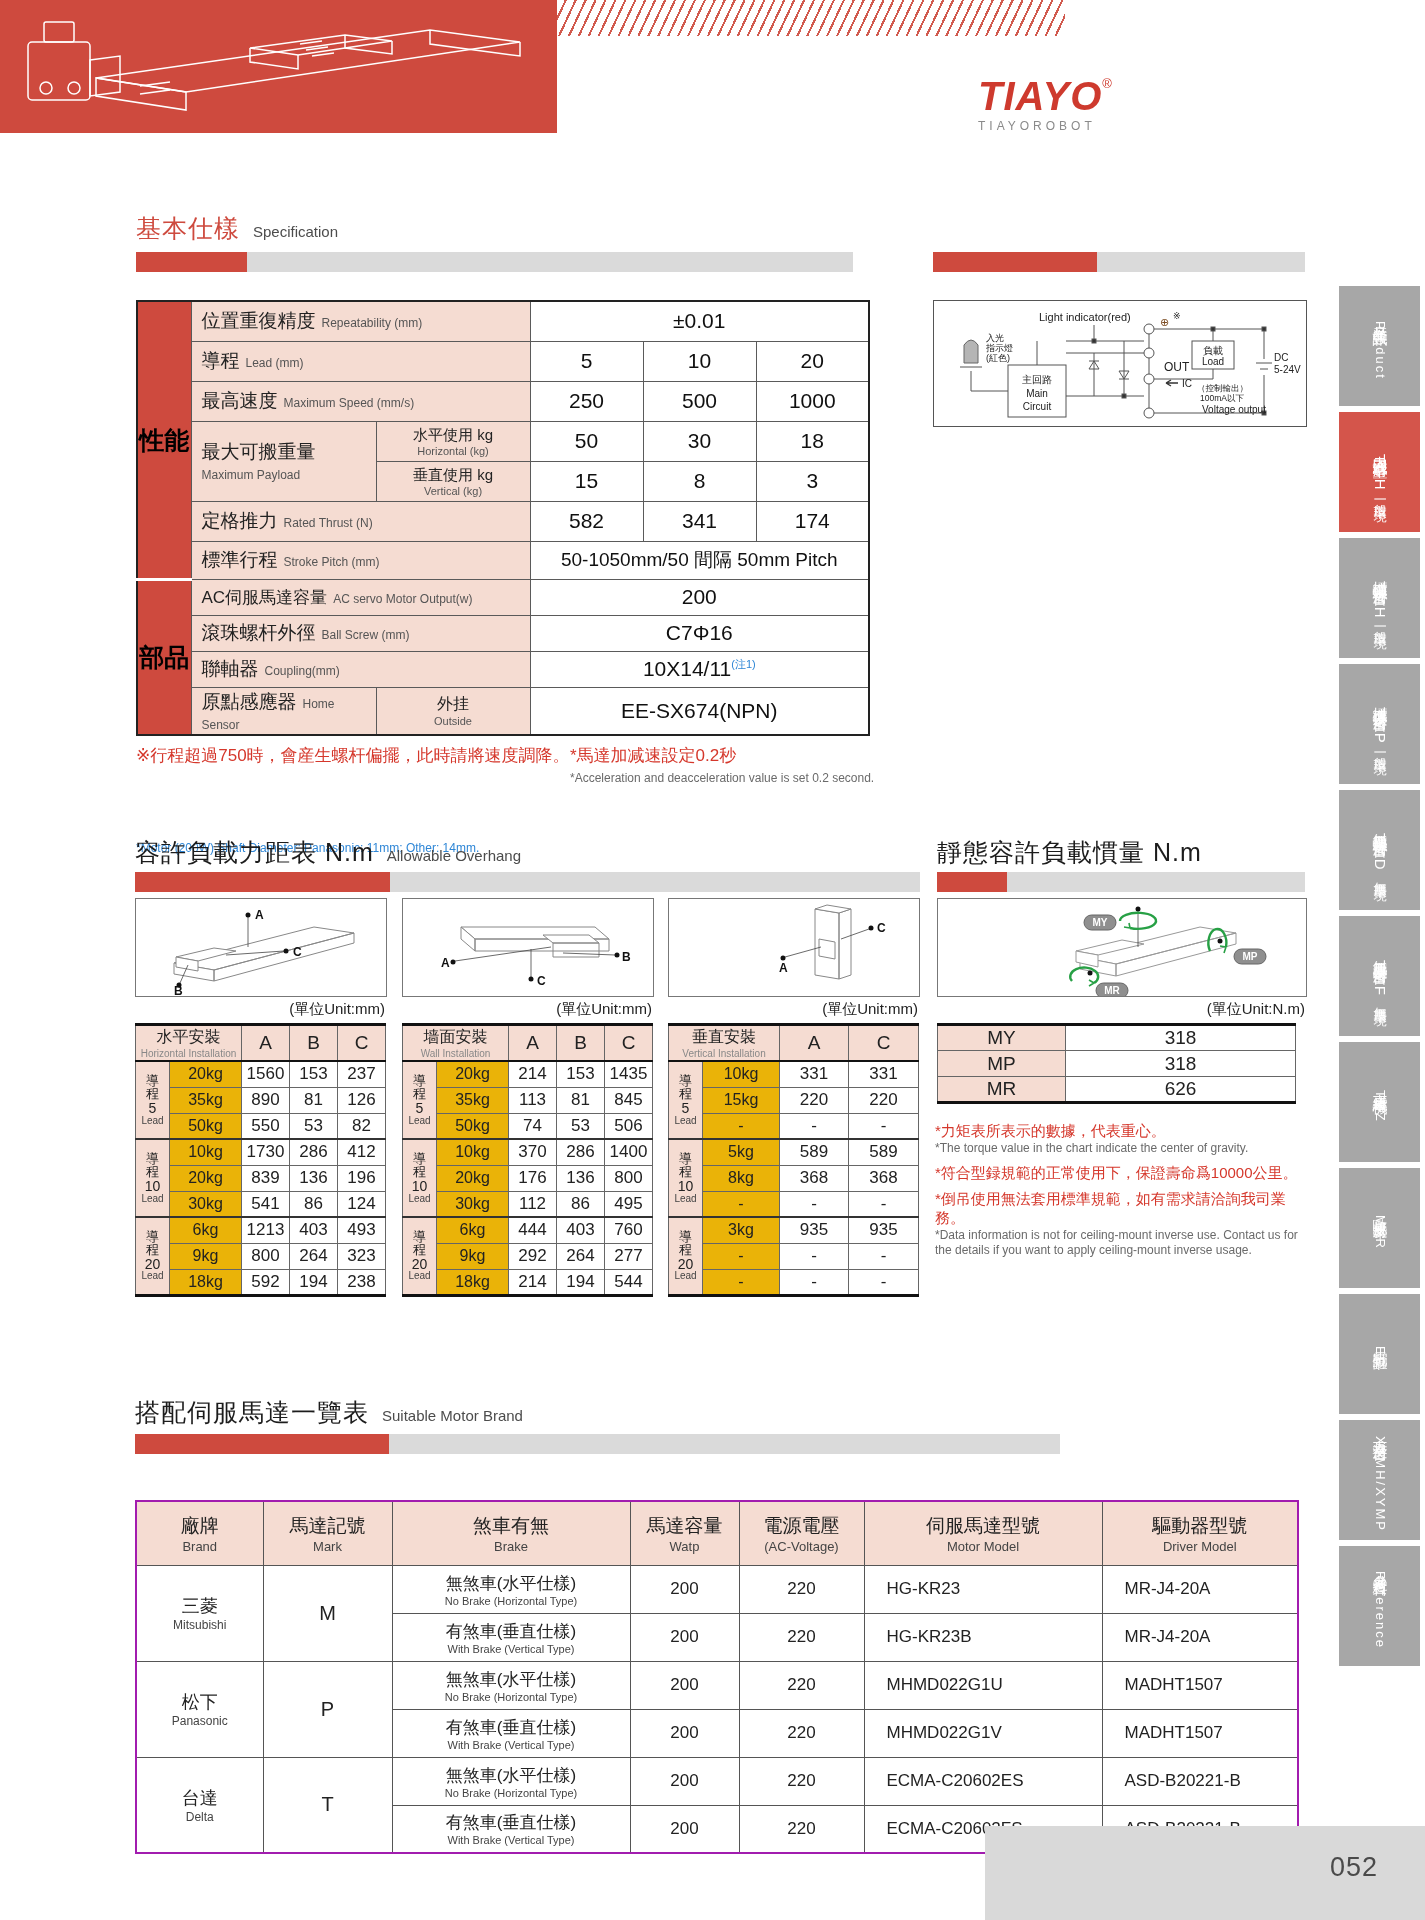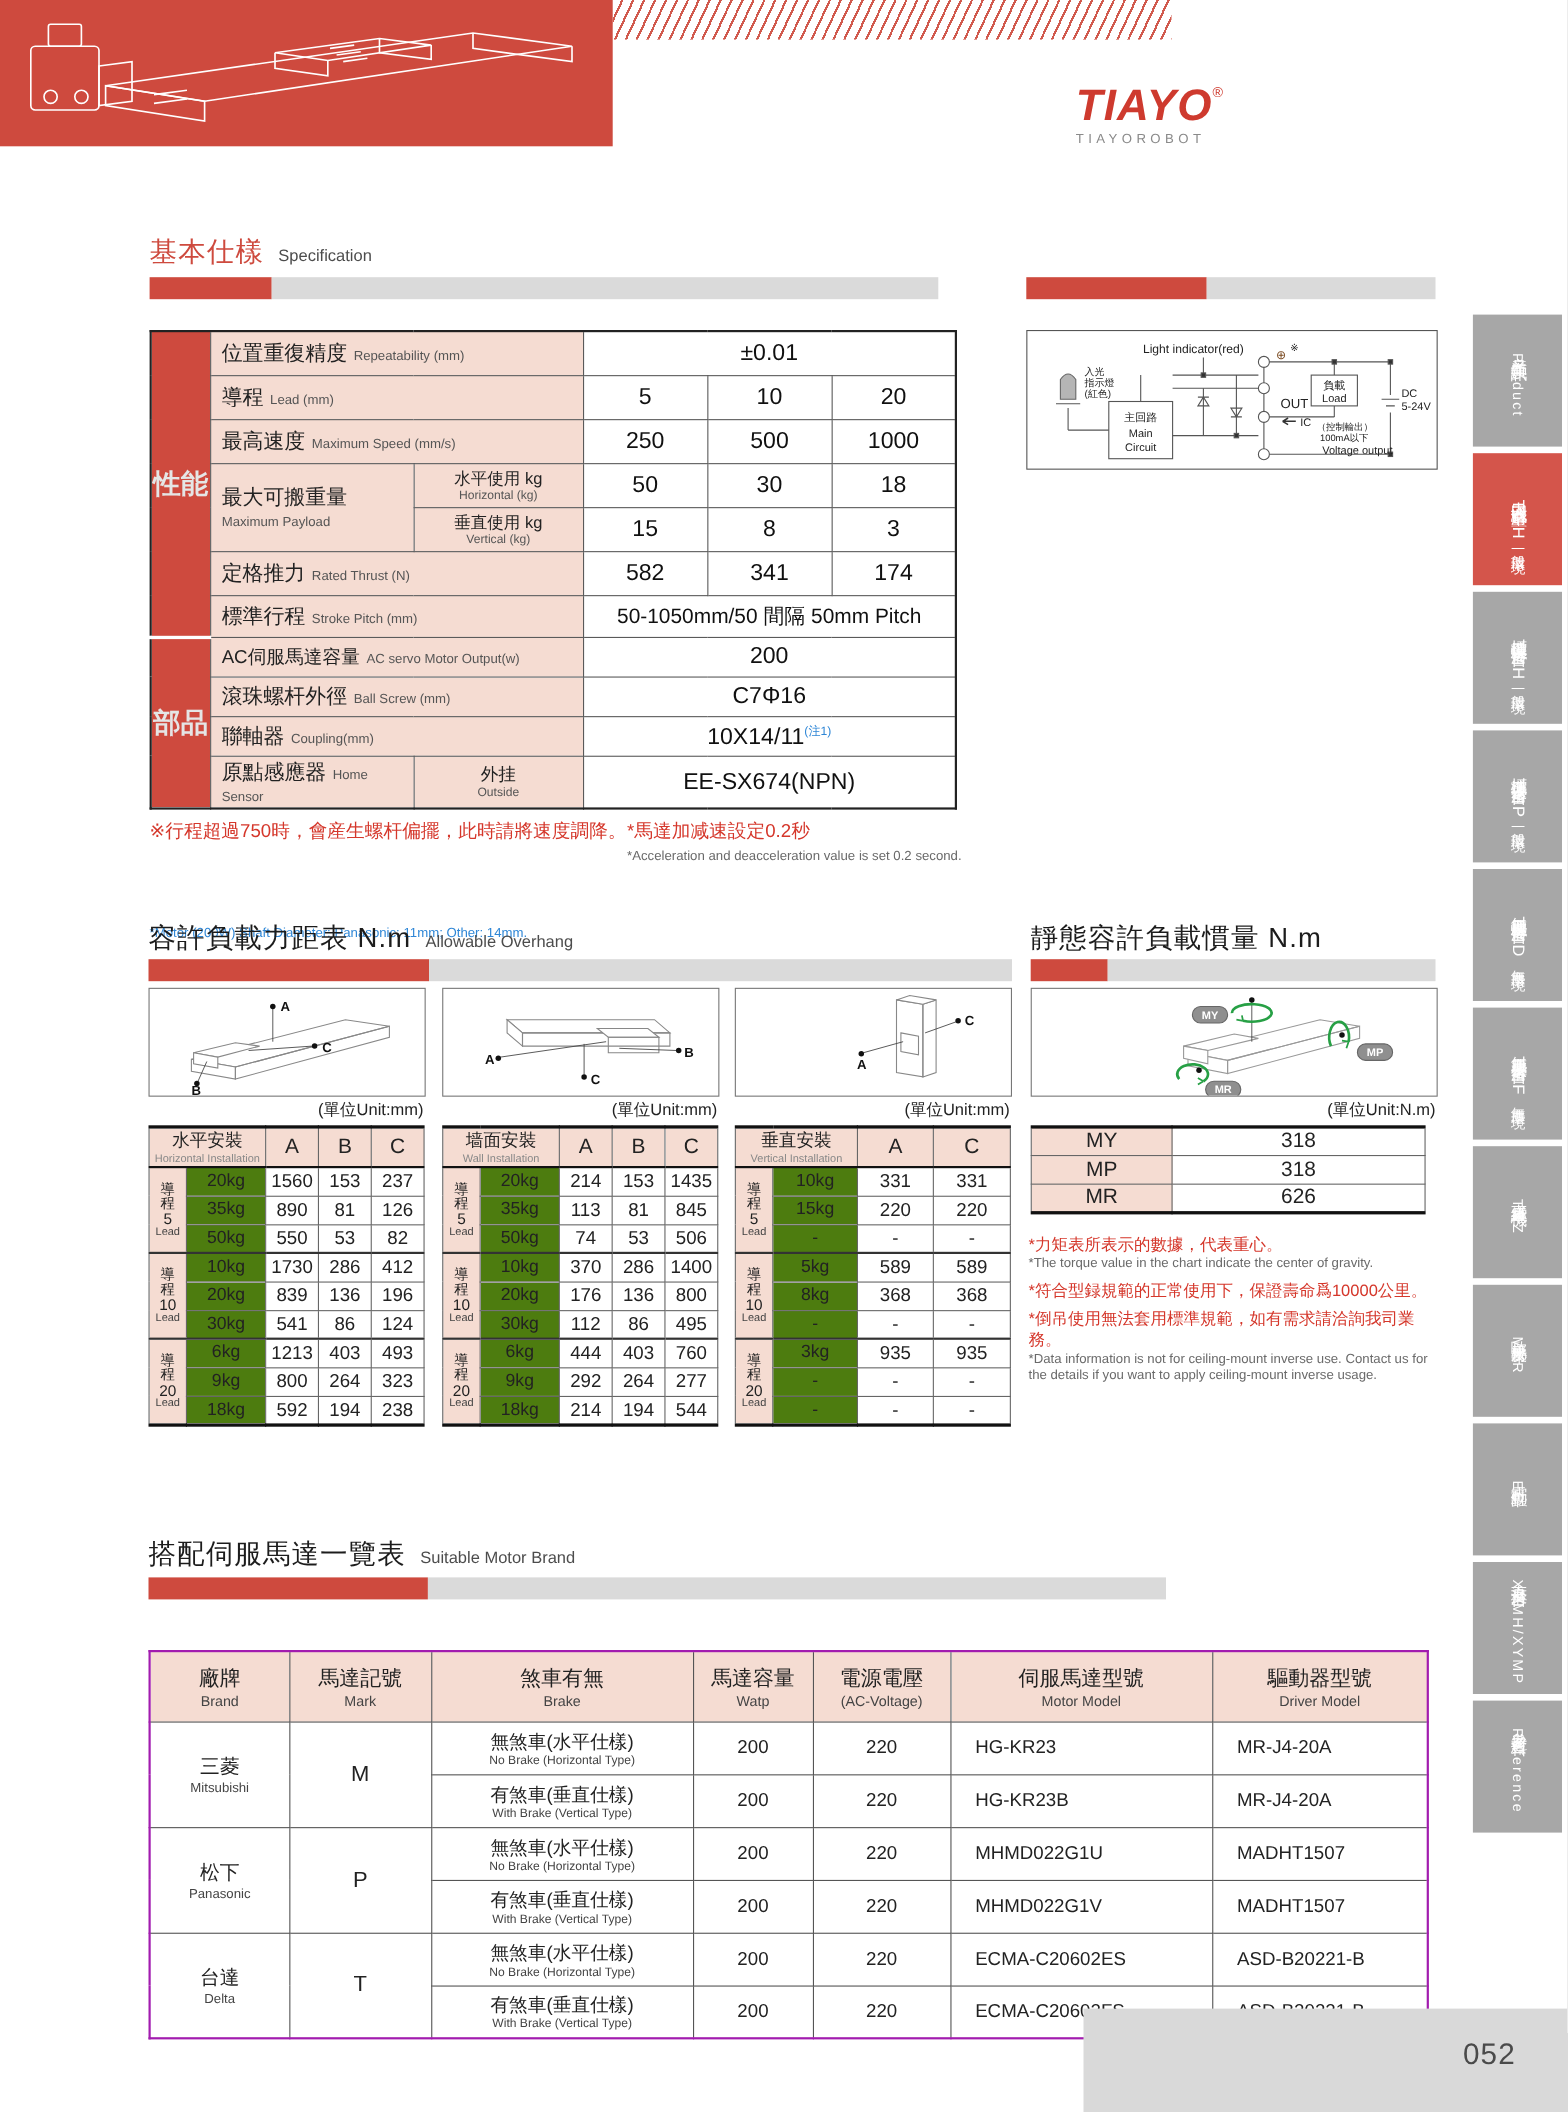--- a/index.html
+++ b/index.html
@@ -27,21 +27,21 @@
   
   .spec{border:2px solid #222;}
   .spec td{border:1px solid #5a5a5a;overflow:hidden;}
   .spec .lbl{background:#F5DCD2;padding-left:10px;}
   .spec .lbl .zh{font-size:19px;color:#222;}
   .spec .lbl .en{font-size:12px;color:#555;margin-left:6px;}
   .spec .sub{background:#F5DCD2;text-align:center;}
   .spec .sub .zh{font-size:15px;display:block;}
   .spec .sub .en{font-size:11px;color:#555;display:block;}
   .spec .val{background:#fff;text-align:center;font-size:21px;color:#101010;}
-  .spec .redcol{background:#CE4A3E;color:#e5e5e5;text-align:center;}
+  .spec .redcol{background:#CE4A3E;color:#000000;text-align:center;}
   .spec .redcol div{font-size:25px;font-weight:600;line-height:1.2;}
   .note-sup{font-size:11px;color:#2E86D6;vertical-align:super;}
   
   .nred{color:#D5372B;font-size:17px;}
   .ngray{color:#6a6a6a;font-size:12px;line-height:1.3;}
   .nblue{color:#2E86D6;}
   .nblue.zh{font-size:17px;}
   .nblue.en{font-size:12px;}
   
   .dbox{border:1px solid #777;background:#fff;}
@@ -50,21 +50,21 @@
   .ov{border-top:3px solid #111;border-bottom:3px solid #111;}
   .ov th,.ov td{border:1px solid #666;overflow:hidden;}
   .ov th{background:#F5DCD2;border-bottom:2px solid #111;font-weight:normal;}
   .ov .tt .t1{font-size:16px;color:#222;}
   .ov .tt .t2{font-size:10px;color:#888;}
   .ov .colh{font-size:19px;}
   .ov .leadcell{background:#F5DCD2;text-align:center;line-height:1.05;border-bottom:2px solid #333;}
   .ov .leadcell .c{font-size:13px;}
   .ov .leadcell .n{font-size:14px;}
   .ov .leadcell .le{font-size:10px;color:#444;}
-  .ov .wt{background:#4d7c0f;text-align:center;font-size:16px;}
+  .ov .wt{background:#eab308;text-align:center;font-size:16px;}
   .ov .v{background:#fff;text-align:center;font-size:17px;}
   .ov .gtop td{border-top:2px solid #333;}
   
   .mo{border-top:3px solid #111;border-bottom:3px solid #111;}
   .mo td{border:1px solid #666;text-align:center;font-size:19px;}
   .mo .k{background:#F5DCD2;}
   
   .mt{border:2px solid #a21caf;margin-top:40px;}
   .mt th,.mt td{border:1px solid #555;text-align:center;overflow:hidden;}
   .mt th{background:#F5DCD2;font-weight:normal;}

